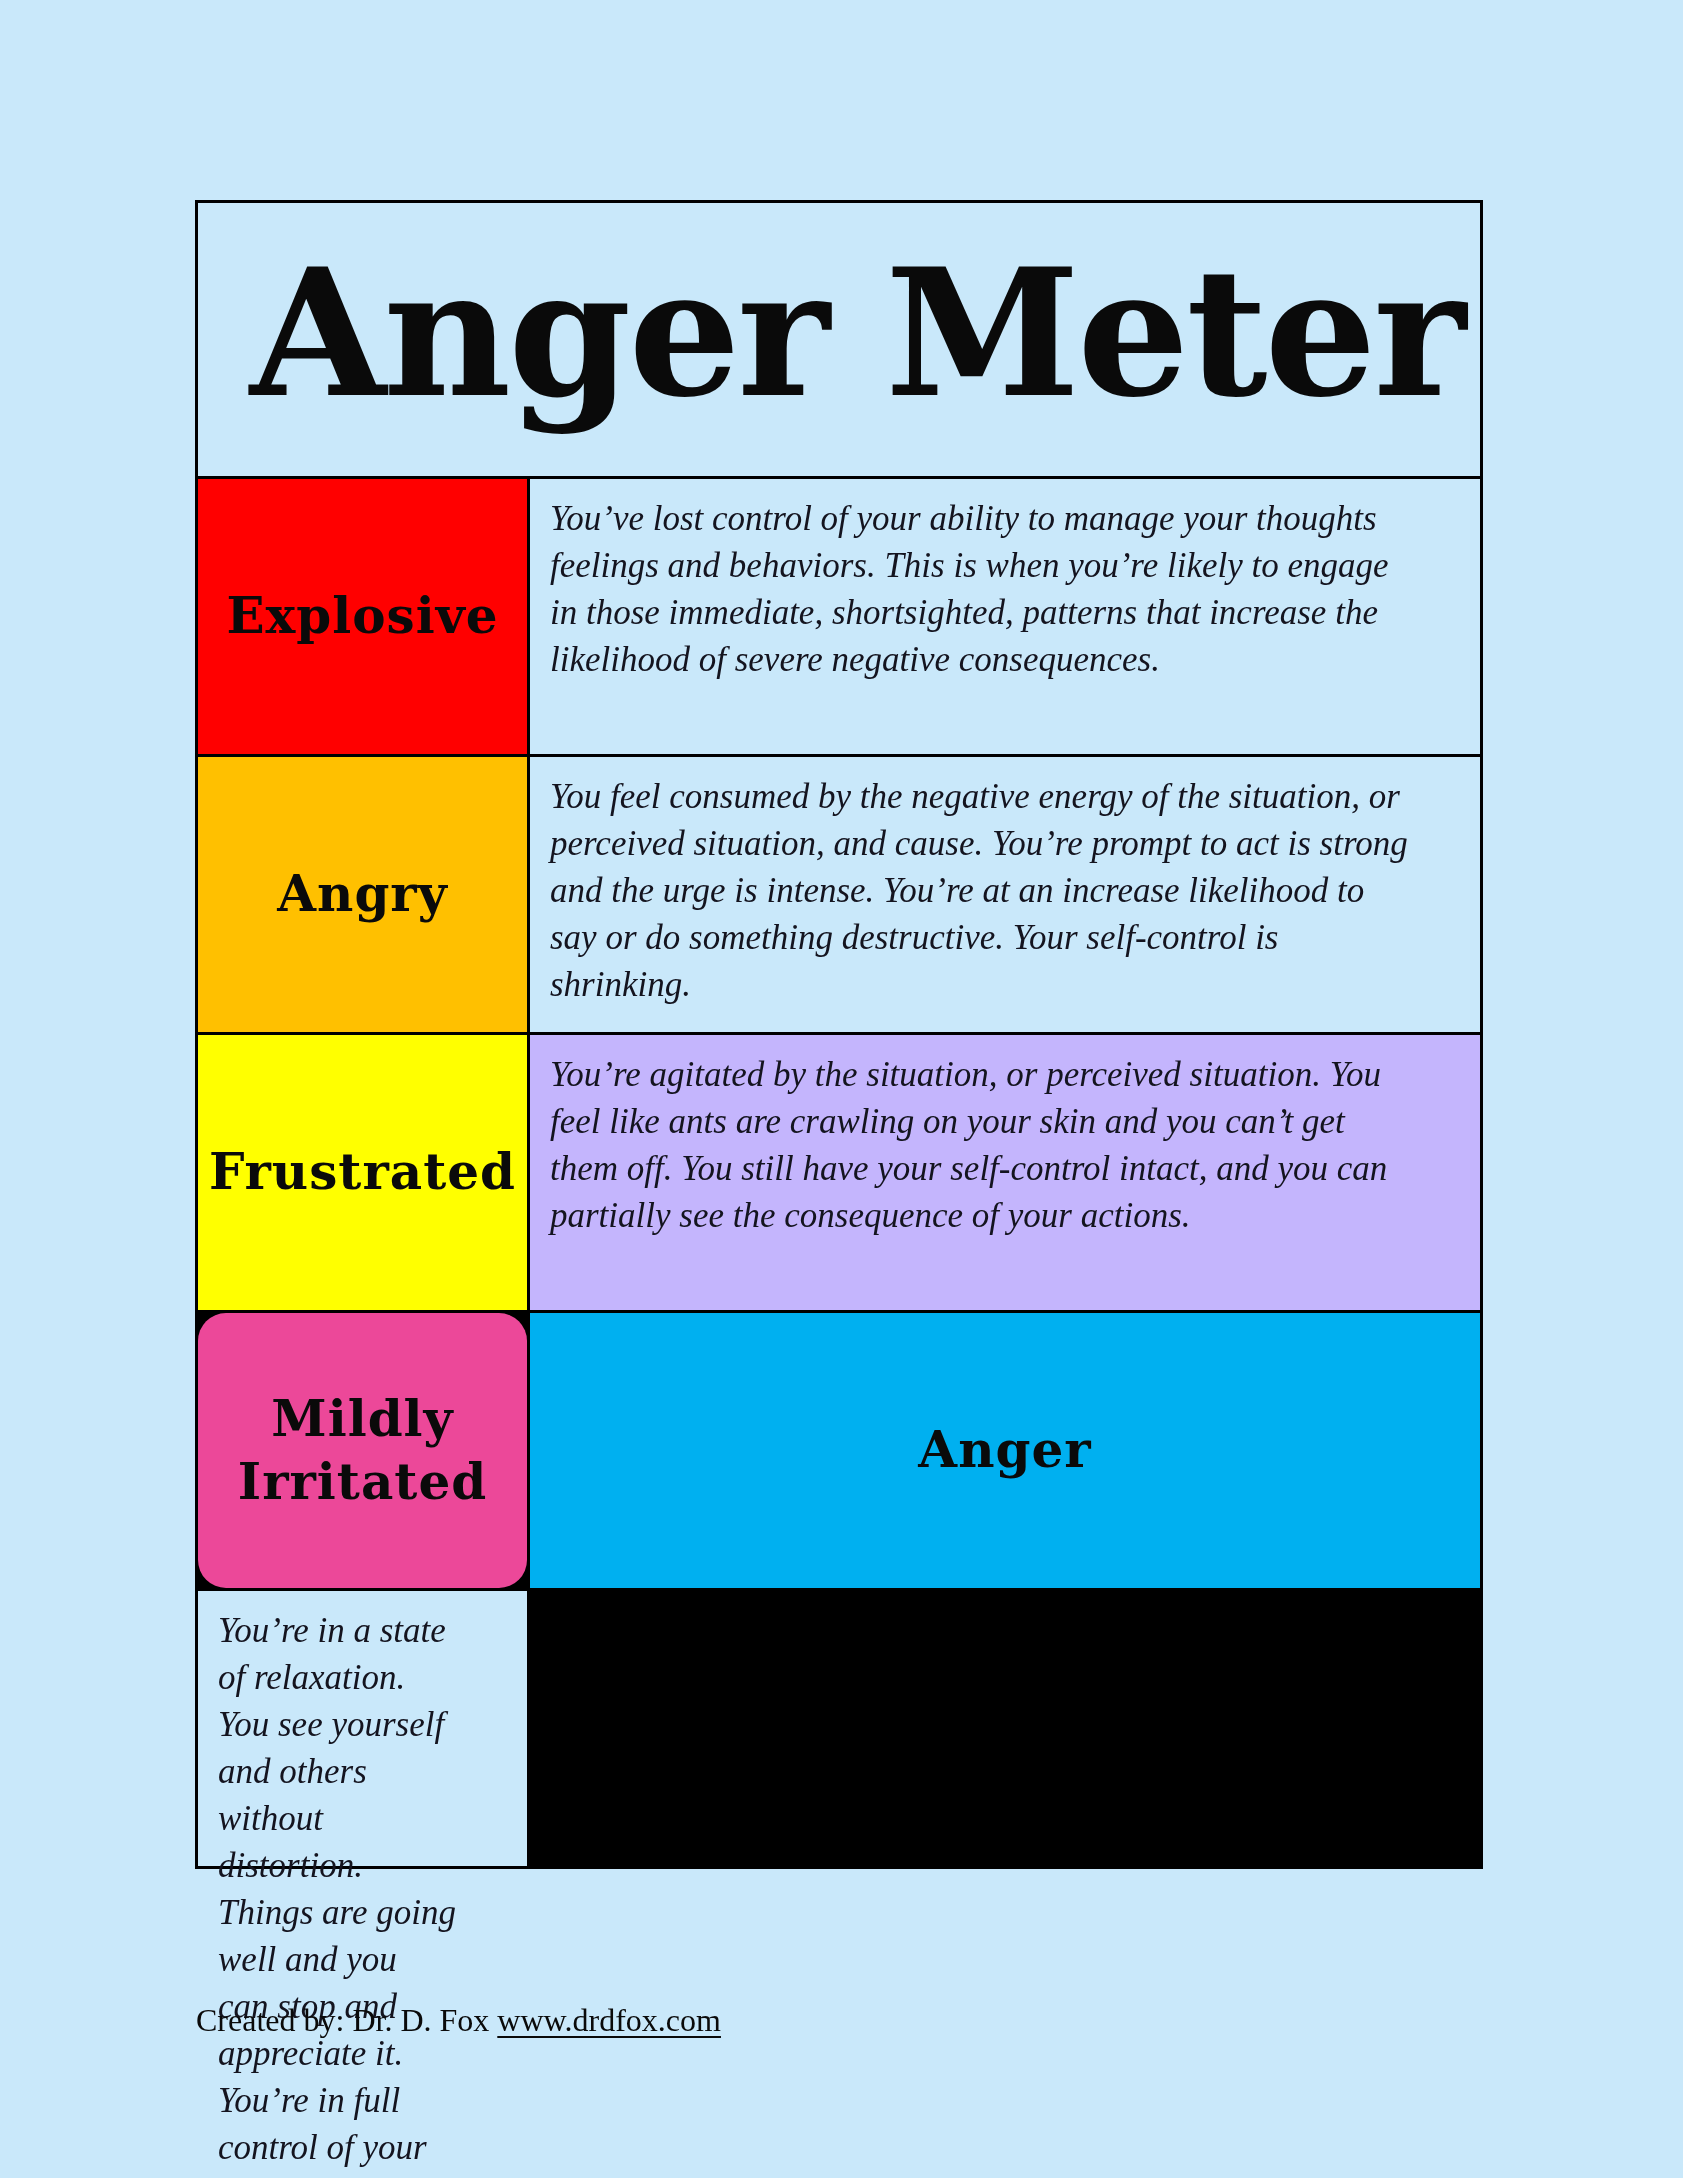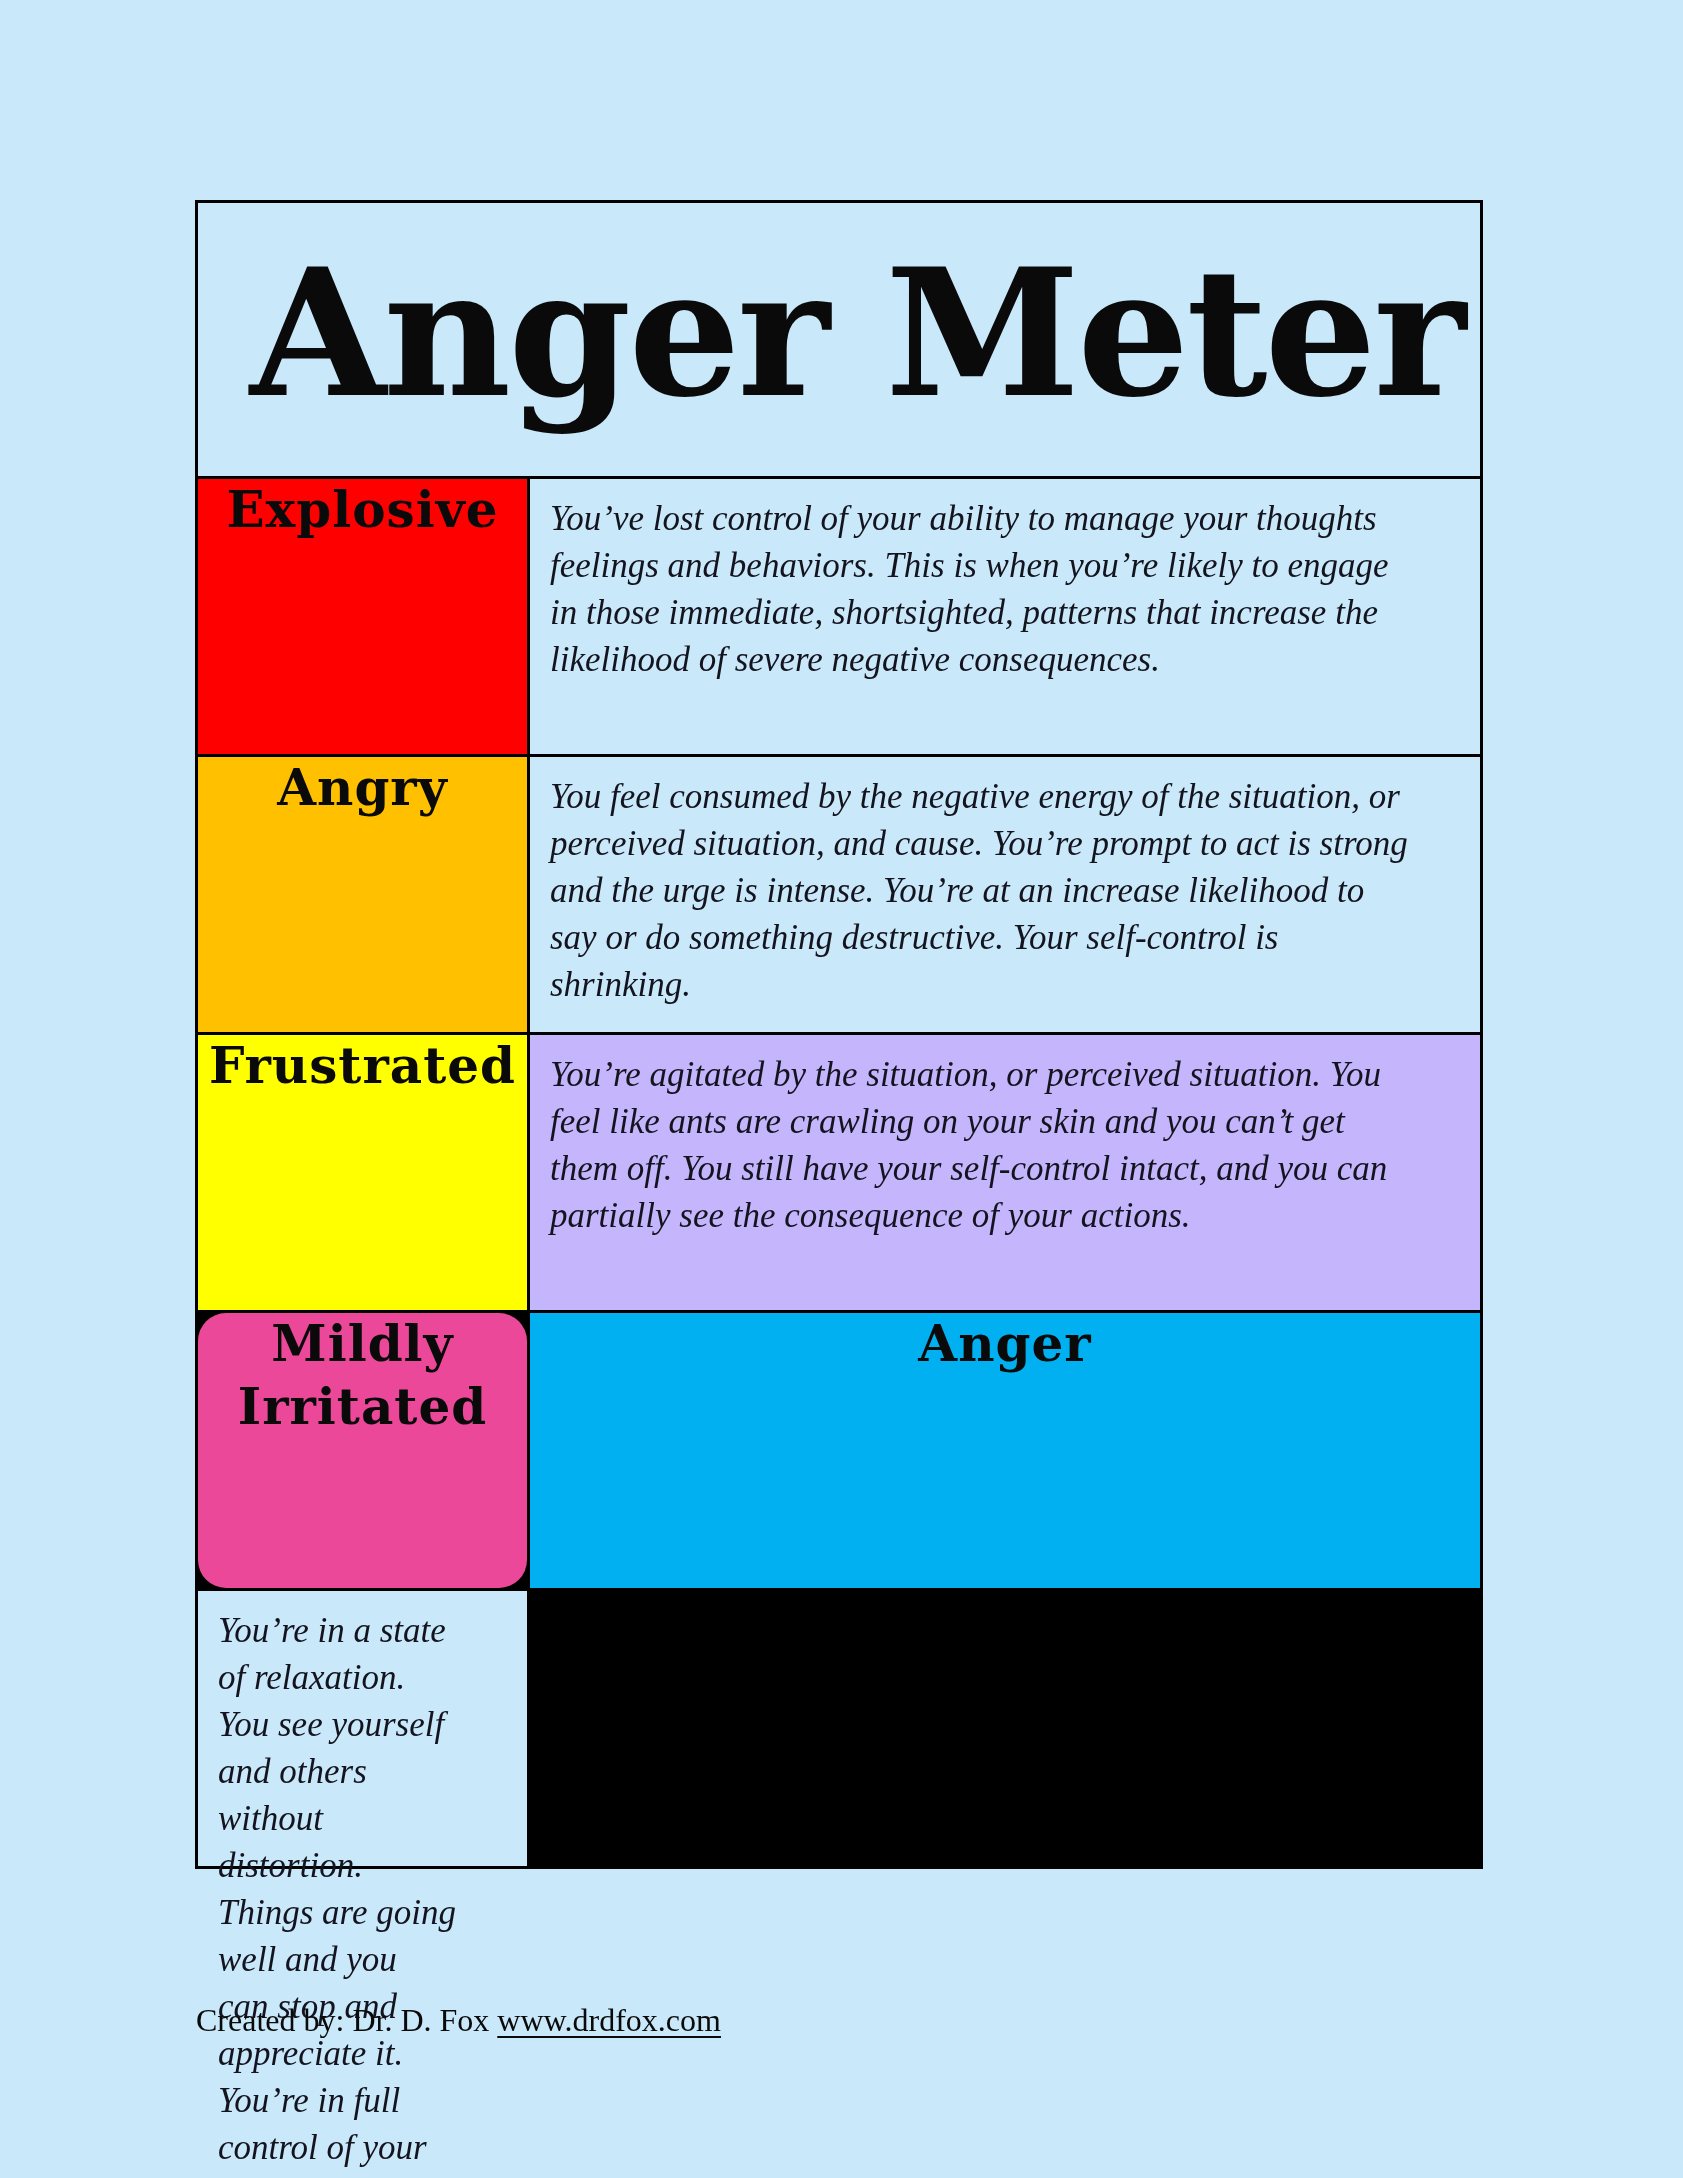--- a/index.html
+++ b/index.html
@@ -38,23 +38,24 @@
     font-weight: bold;
     font-size: 176px;
     letter-spacing: -3px;
     color: #0a0a0a;
     white-space: nowrap;
     line-height: 1;
     transform: translateY(-6px);
   }
   .label-cell {
     display: flex;
+    align-items: center;
     justify-content: center;
     text-align: center;
-    padding: 0;
+    padding: 8px;
   }
   .label-cell .label-text {
     font-family: "DejaVu Serif", serif;
     font-weight: bold;
     font-size: 50px;
     line-height: 1.25;
     color: #0a0a0a;
     letter-spacing: 1px;
   }
   .desc-cell {

